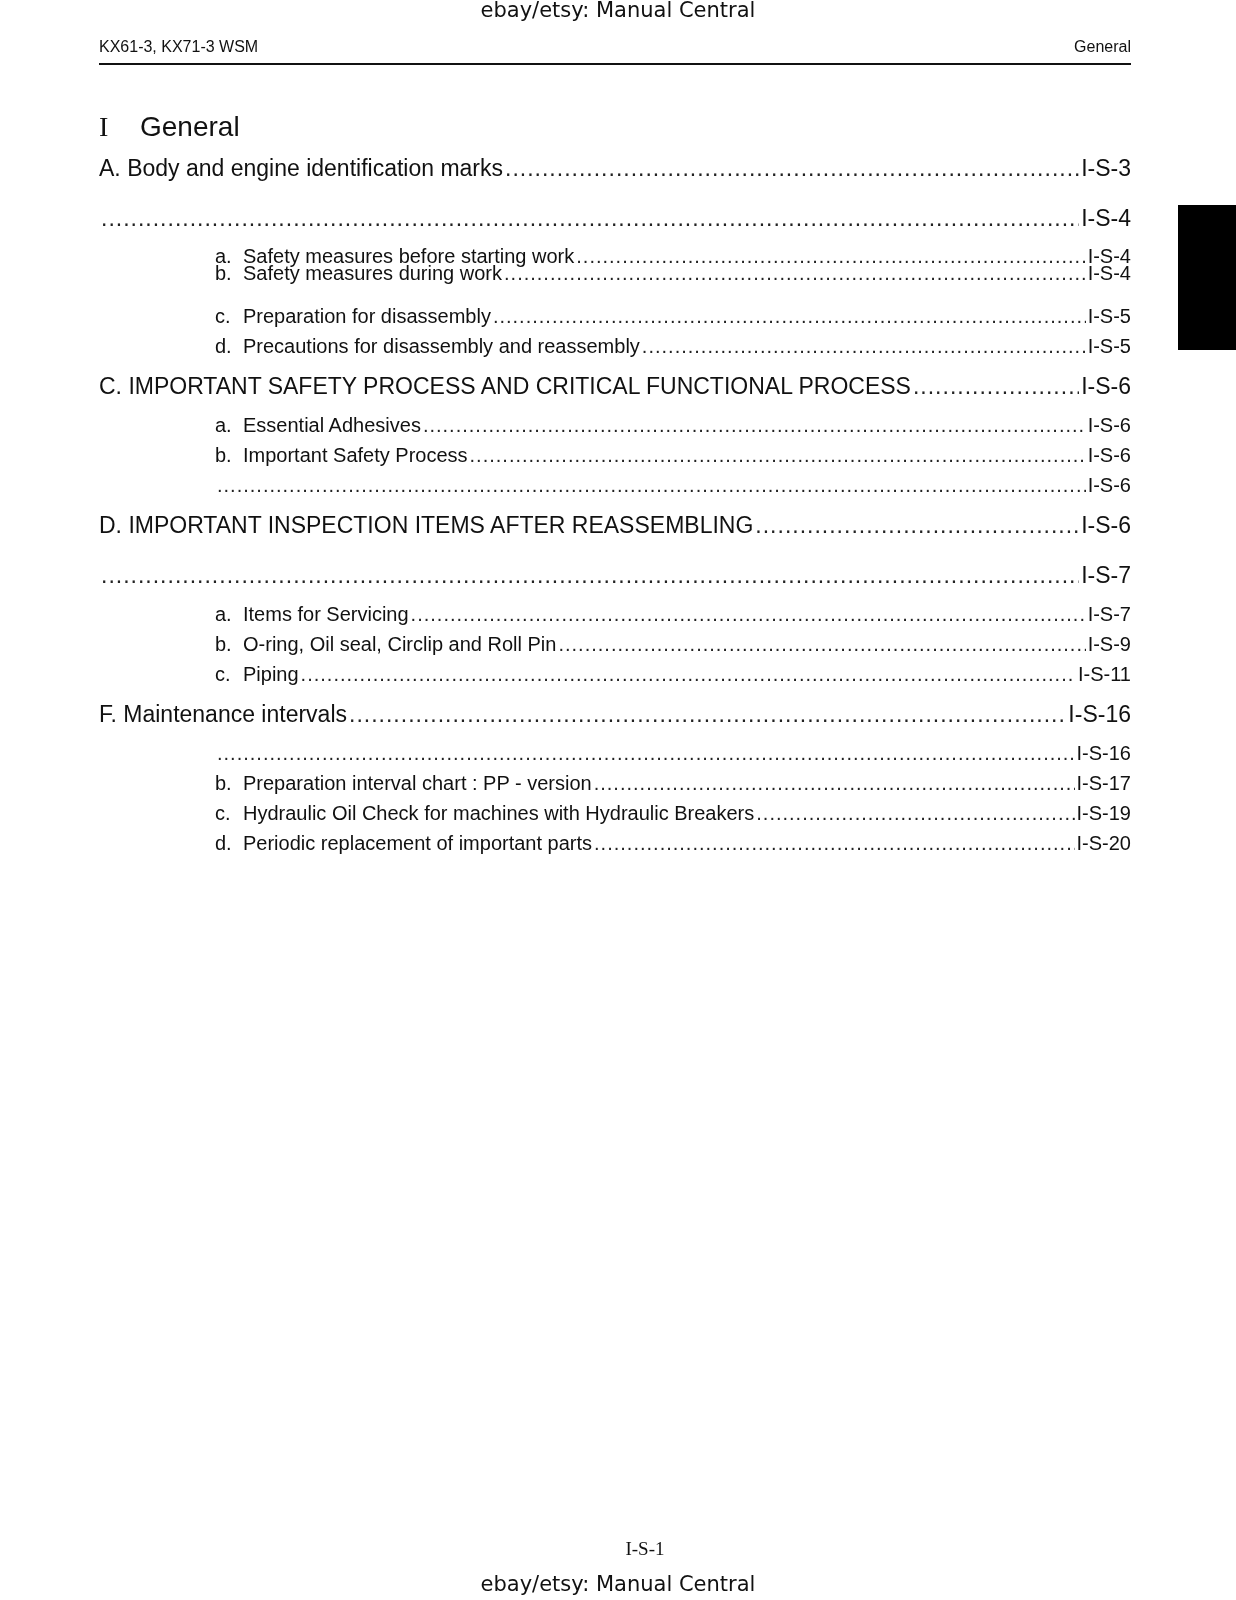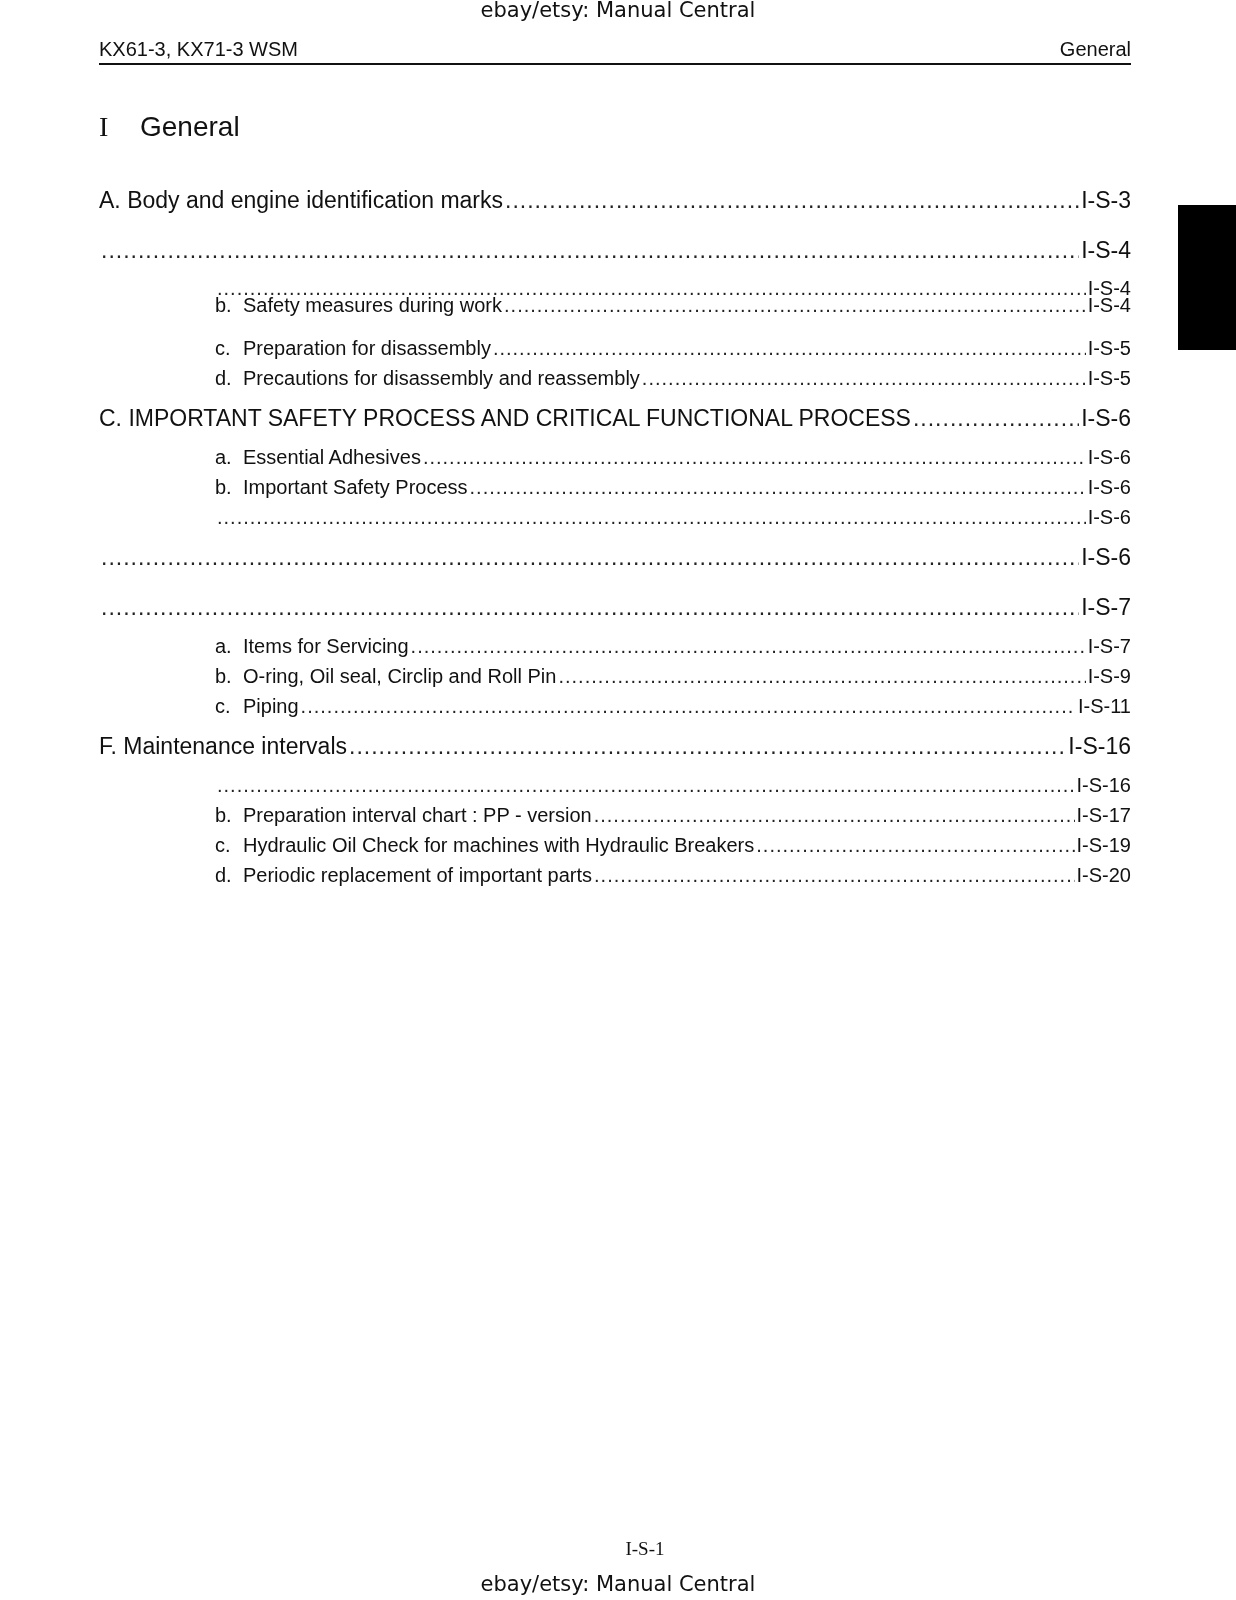--- a/index.html
+++ b/index.html
@@ -1,26 +1,26 @@
 <!DOCTYPE html>
 <html><head>
   <meta charset="utf-8">
   <style>
     html, body { margin: 0; padding: 0; background: #ffffff; }
     body { width: 1236px; height: 1600px; position: relative; overflow: hidden; color: #111111; font-family: "Liberation Sans", sans-serif; }
     .watermark { position: absolute; left: 0; width: 1236px; text-align: center; font-family: "DejaVu Sans", sans-serif; font-size: 21px; color: #111; }
     .wm-top { top: -2px; }
     .wm-bottom { top: 1572px; }
-    .running-header { position: absolute; left: 99px; top: 36px; width: 1032px; height: 27px; border-bottom: 2px solid #111; font-size: 20px; }
+    .running-header { position: absolute; left: 99px; top: 36px; width: 1032px; height: 27px; border-bottom: 2px solid #111; font-size: 16px; }
     .rh-left { position: absolute; left: 0; top: 2px; }
     .rh-right { position: absolute; right: 0; top: 2px; }
     .chapter-title { position: absolute; left: 99px; top: 111px; font-size: 28px; }
     .chapter-num { font-family: "Liberation Serif", serif; font-size: 28px; display: inline-block; width: 41px; }
     .toc { position: absolute; left: 99px; top: 0; width: 1032px; }
-    .toc-row { position: absolute; left: 0; display: flex; align-items: baseline; white-space: nowrap; overflow: hidden; margin-top: 32px; }
+    .toc-row { position: absolute; left: 0; display: flex; align-items: baseline; white-space: nowrap; overflow: hidden; }
     .toc-row.major { font-size: 23px; width: 1032px; }
     .toc-row.minor { font-size: 20px; left: 116px; width: 916px; }
     .toc-row .lbl { flex: 0 0 auto; }
     .toc-row .letter { display: inline-block; }
     .toc-row.minor .letter { width: 28px; }
     .toc-row .dots { flex: 1 1 auto; overflow: hidden; margin: 0 2px; letter-spacing: 1px; color: #222; }
     .toc-row .dots::before { content: "..................................................................................................................................................................................................................................................................................................................................................."; }
     .toc-row .page { flex: 0 0 auto; }
     .side-tab { position: absolute; left: 1178px; top: 205px; width: 58px; height: 145px; background: #000000; }
     .page-number { position: absolute; left: 0; width: 1236px; top: 1538px; text-align: center; font-family: "Liberation Serif", serif; font-size: 19px; padding-left: 27px; }
@@ -47,20 +47,21 @@
     <span class="lbl"><span class="letter">A.</span> <span>Body and engine identification marks</span></span>
     <span class="dots"></span>
     <span class="page">I-S-3</span>
   </div>
 
   <div class="toc-row major" style="top:205px">
     <span class="dots"></span>
     <span class="page">I-S-4</span>
   </div>
   <div class="toc-row minor" style="top:245px">
+    <span class="lbl"><span class="letter">a.</span><span>Safety measures before starting work</span></span>
     <span class="dots"></span>
     <span class="page">I-S-4</span>
   </div>
   <div class="toc-row minor" style="top:262px">
     <span class="lbl"><span class="letter">b.</span><span>Safety measures during work</span></span>
     <span class="dots"></span>
     <span class="page">I-S-4</span>
   </div>
   <div class="toc-row minor" style="top:305px">
     <span class="lbl"><span class="letter">c.</span><span>Preparation for disassembly</span></span>
@@ -87,20 +88,21 @@
     <span class="lbl"><span class="letter">b.</span><span>Important Safety Process</span></span>
     <span class="dots"></span>
     <span class="page">I-S-6</span>
   </div>
   <div class="toc-row minor" style="top:474px">
     <span class="dots"></span>
     <span class="page">I-S-6</span>
   </div>
 
   <div class="toc-row major" style="top:512px">
+    <span class="lbl"><span class="letter">D.</span> <span>IMPORTANT INSPECTION ITEMS AFTER REASSEMBLING</span></span>
     <span class="dots"></span>
     <span class="page">I-S-6</span>
   </div>
 
   <div class="toc-row major" style="top:562px">
     <span class="dots"></span>
     <span class="page">I-S-7</span>
   </div>
   <div class="toc-row minor" style="top:603px">
     <span class="lbl"><span class="letter">a.</span><span>Items for Servicing</span></span>

